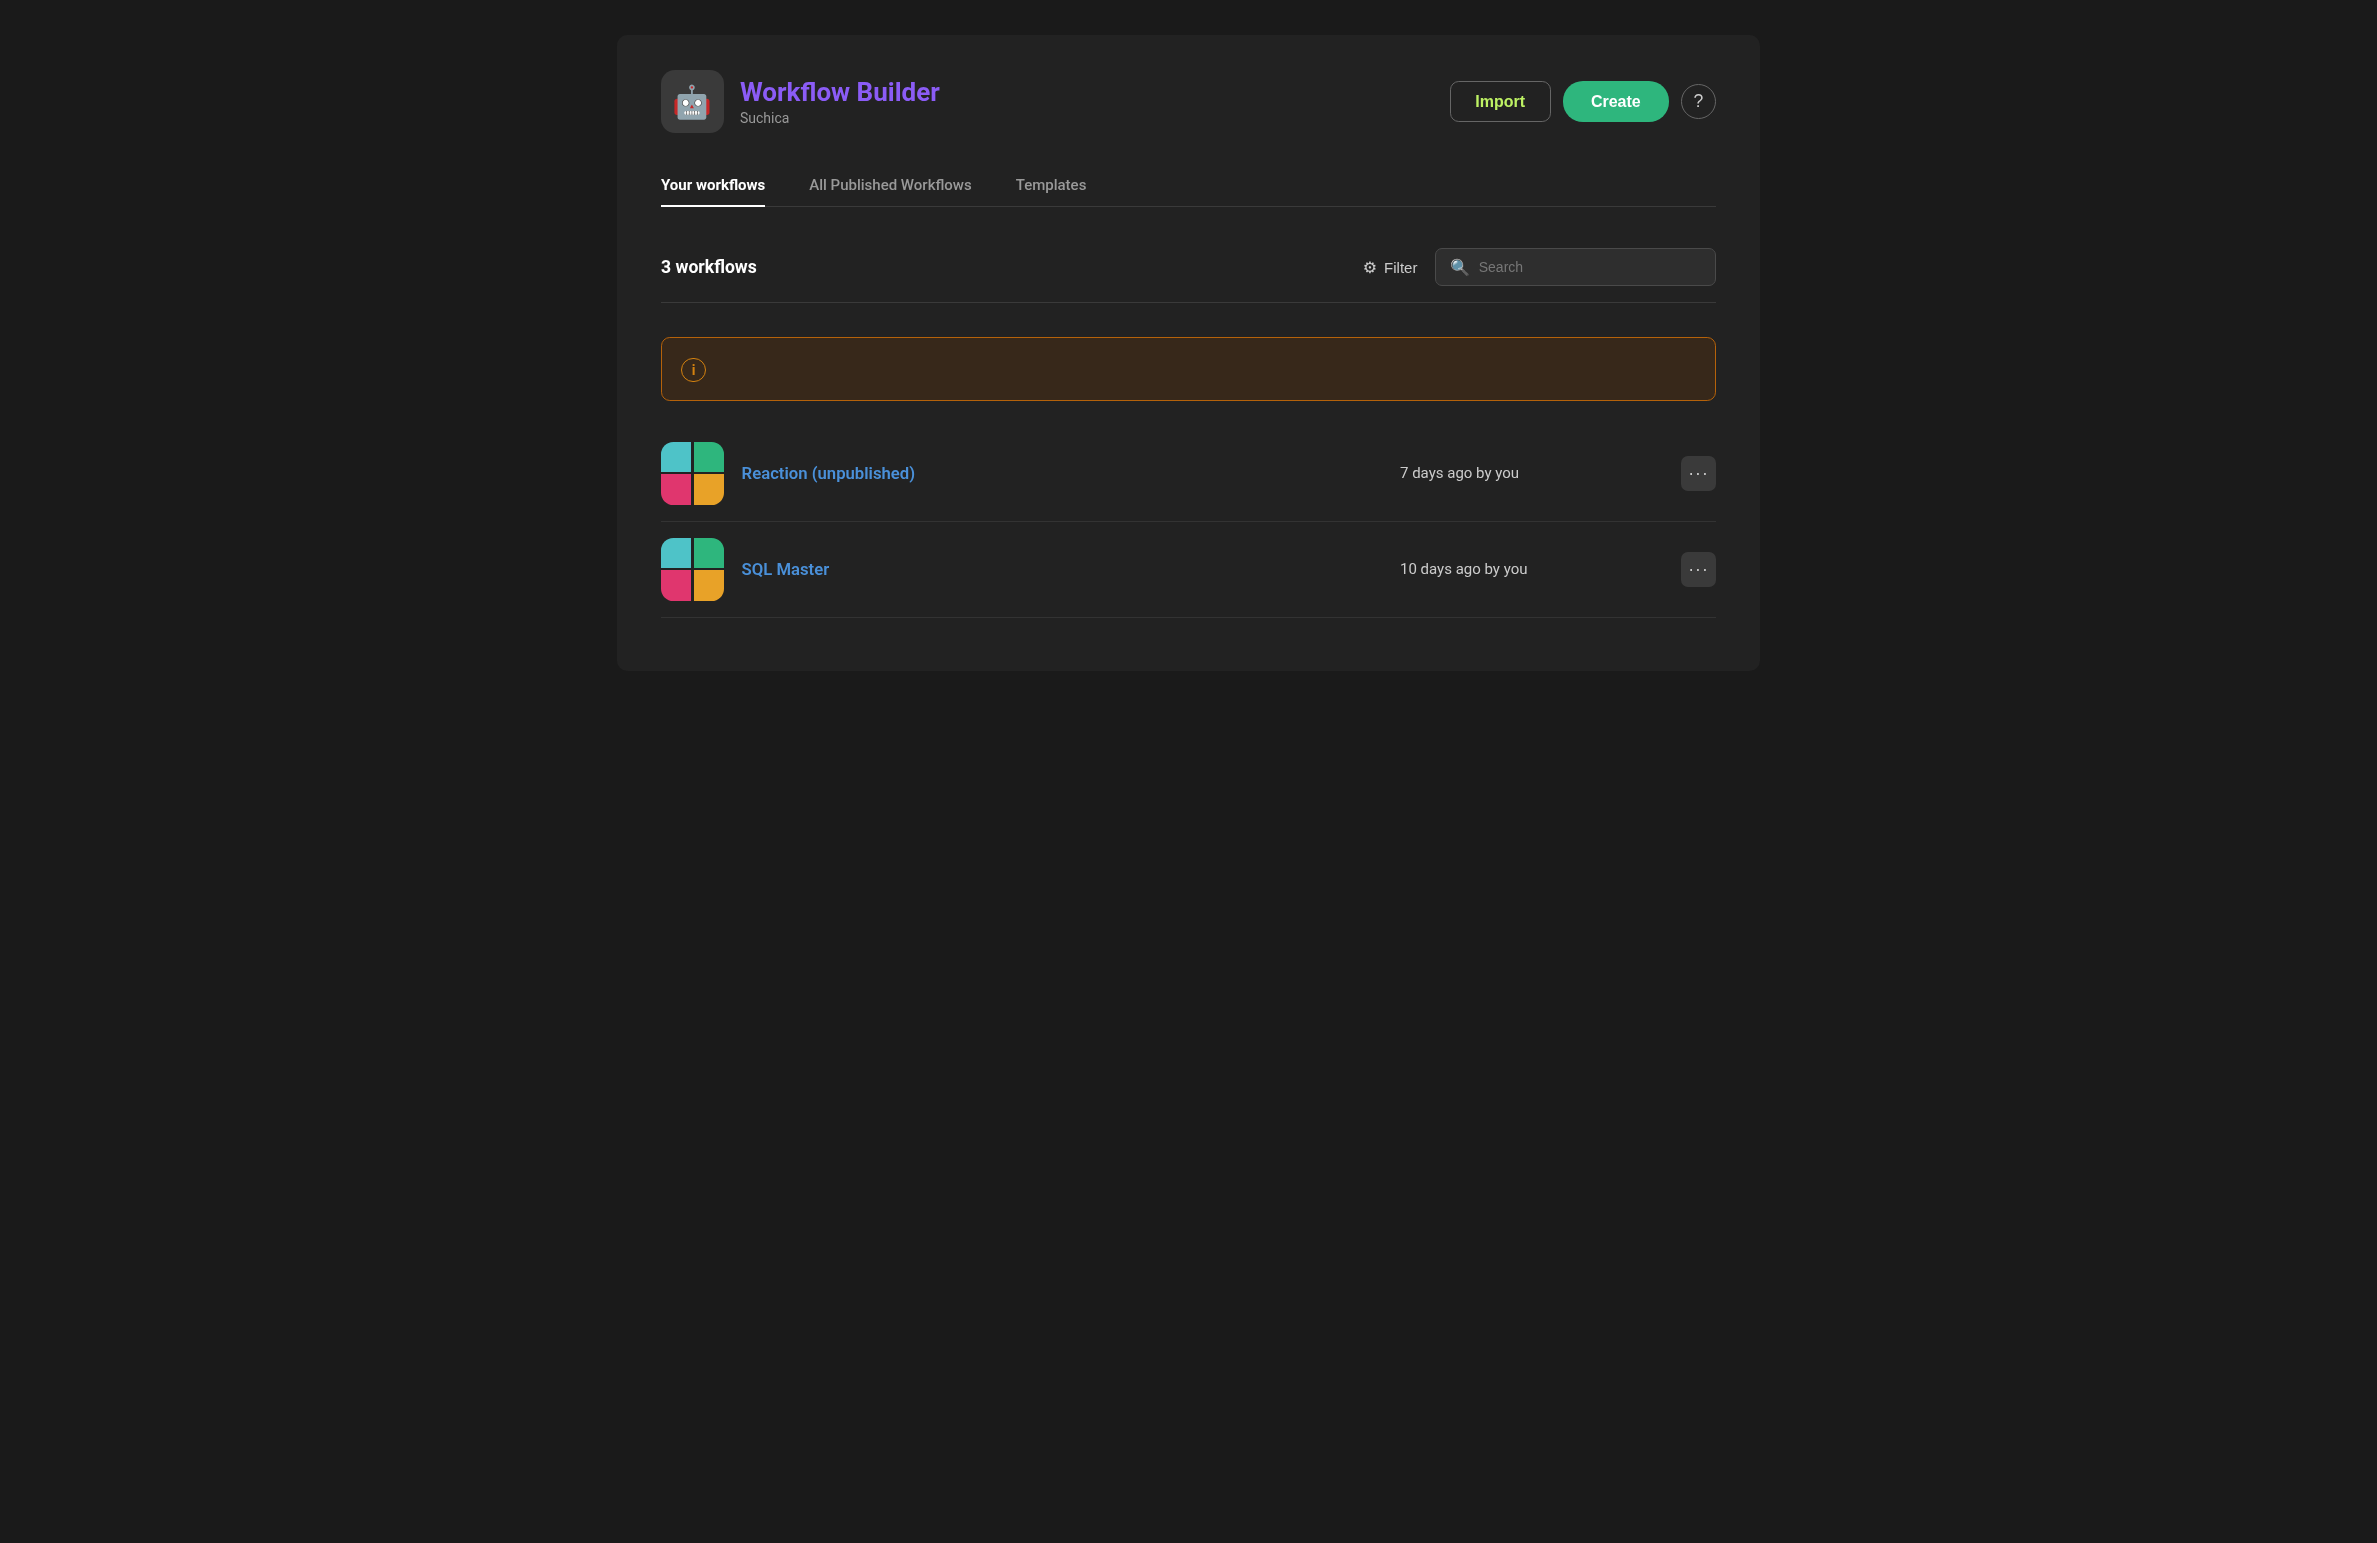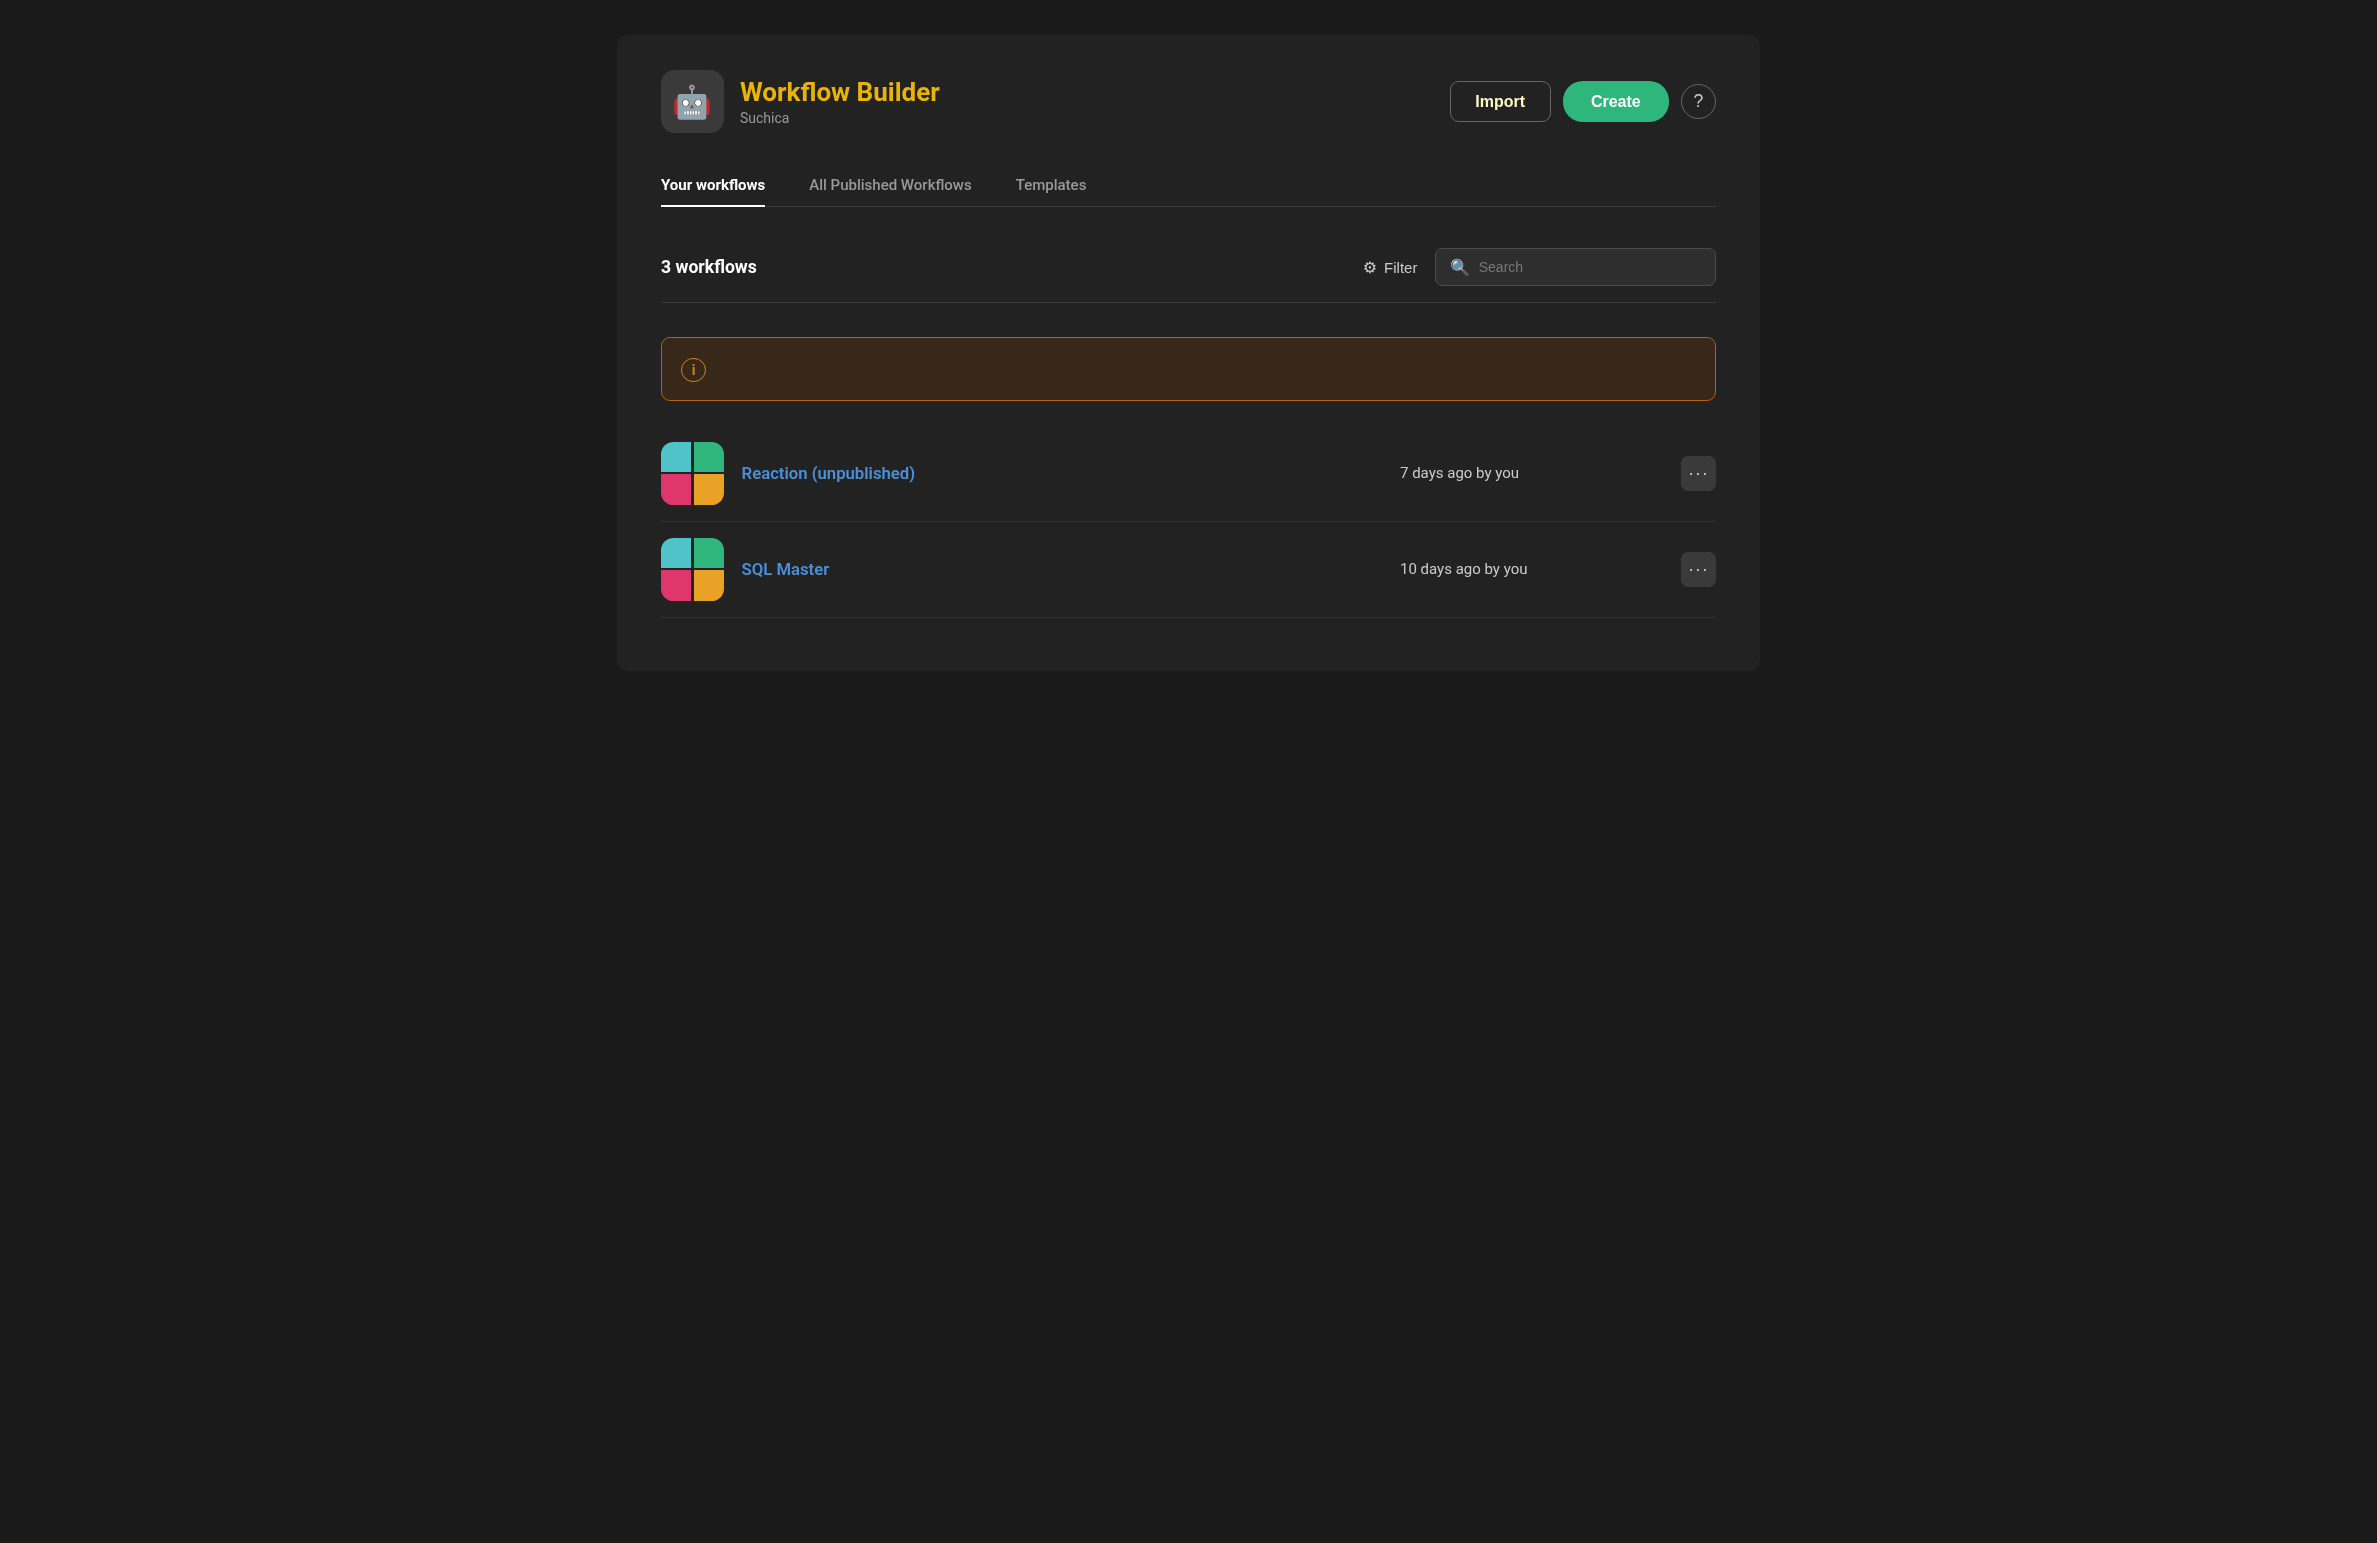--- a/index.html
+++ b/index.html
@@ -51,40 +51,40 @@
     }
 
     .app-title-group {
       display: flex;
       flex-direction: column;
     }
 
     .app-title {
       font-size: 26px;
       font-weight: 700;
-      color: #eab308;
+      color: #8b5cf6;
       line-height: 1.2;
     }
 
     .app-subtitle {
       font-size: 14px;
       color: #999999;
       margin-top: 1.8px;
     }
 
     .header-right {
       display: flex;
       align-items: center;
       gap: 12.3px;
     }
 
     .btn-import {
       background: transparent;
       border: 1.8px solid #666666;
-      color: #fef9c3;
+      color: #bef264;
       font-size: 16px;
       font-weight: 600;
       padding: 10.6px 24.6px;
       border-radius: 8.8px;
       cursor: pointer;
     }
 
     .btn-create {
       background: #2eb67d;
       border: none;

